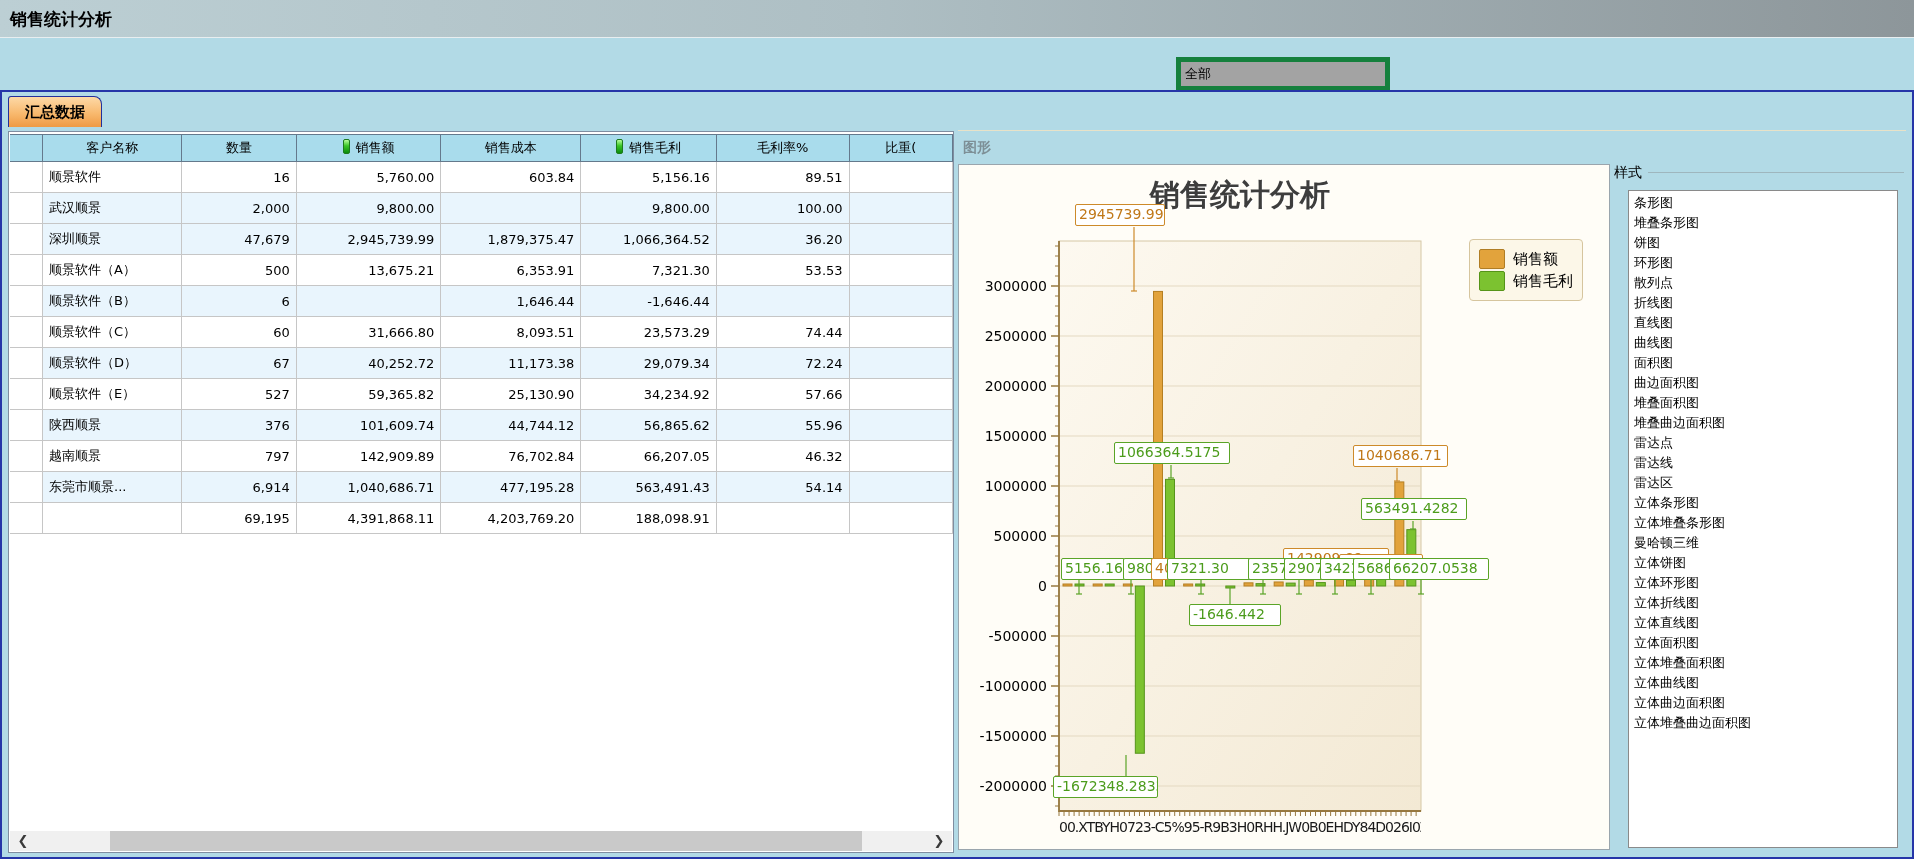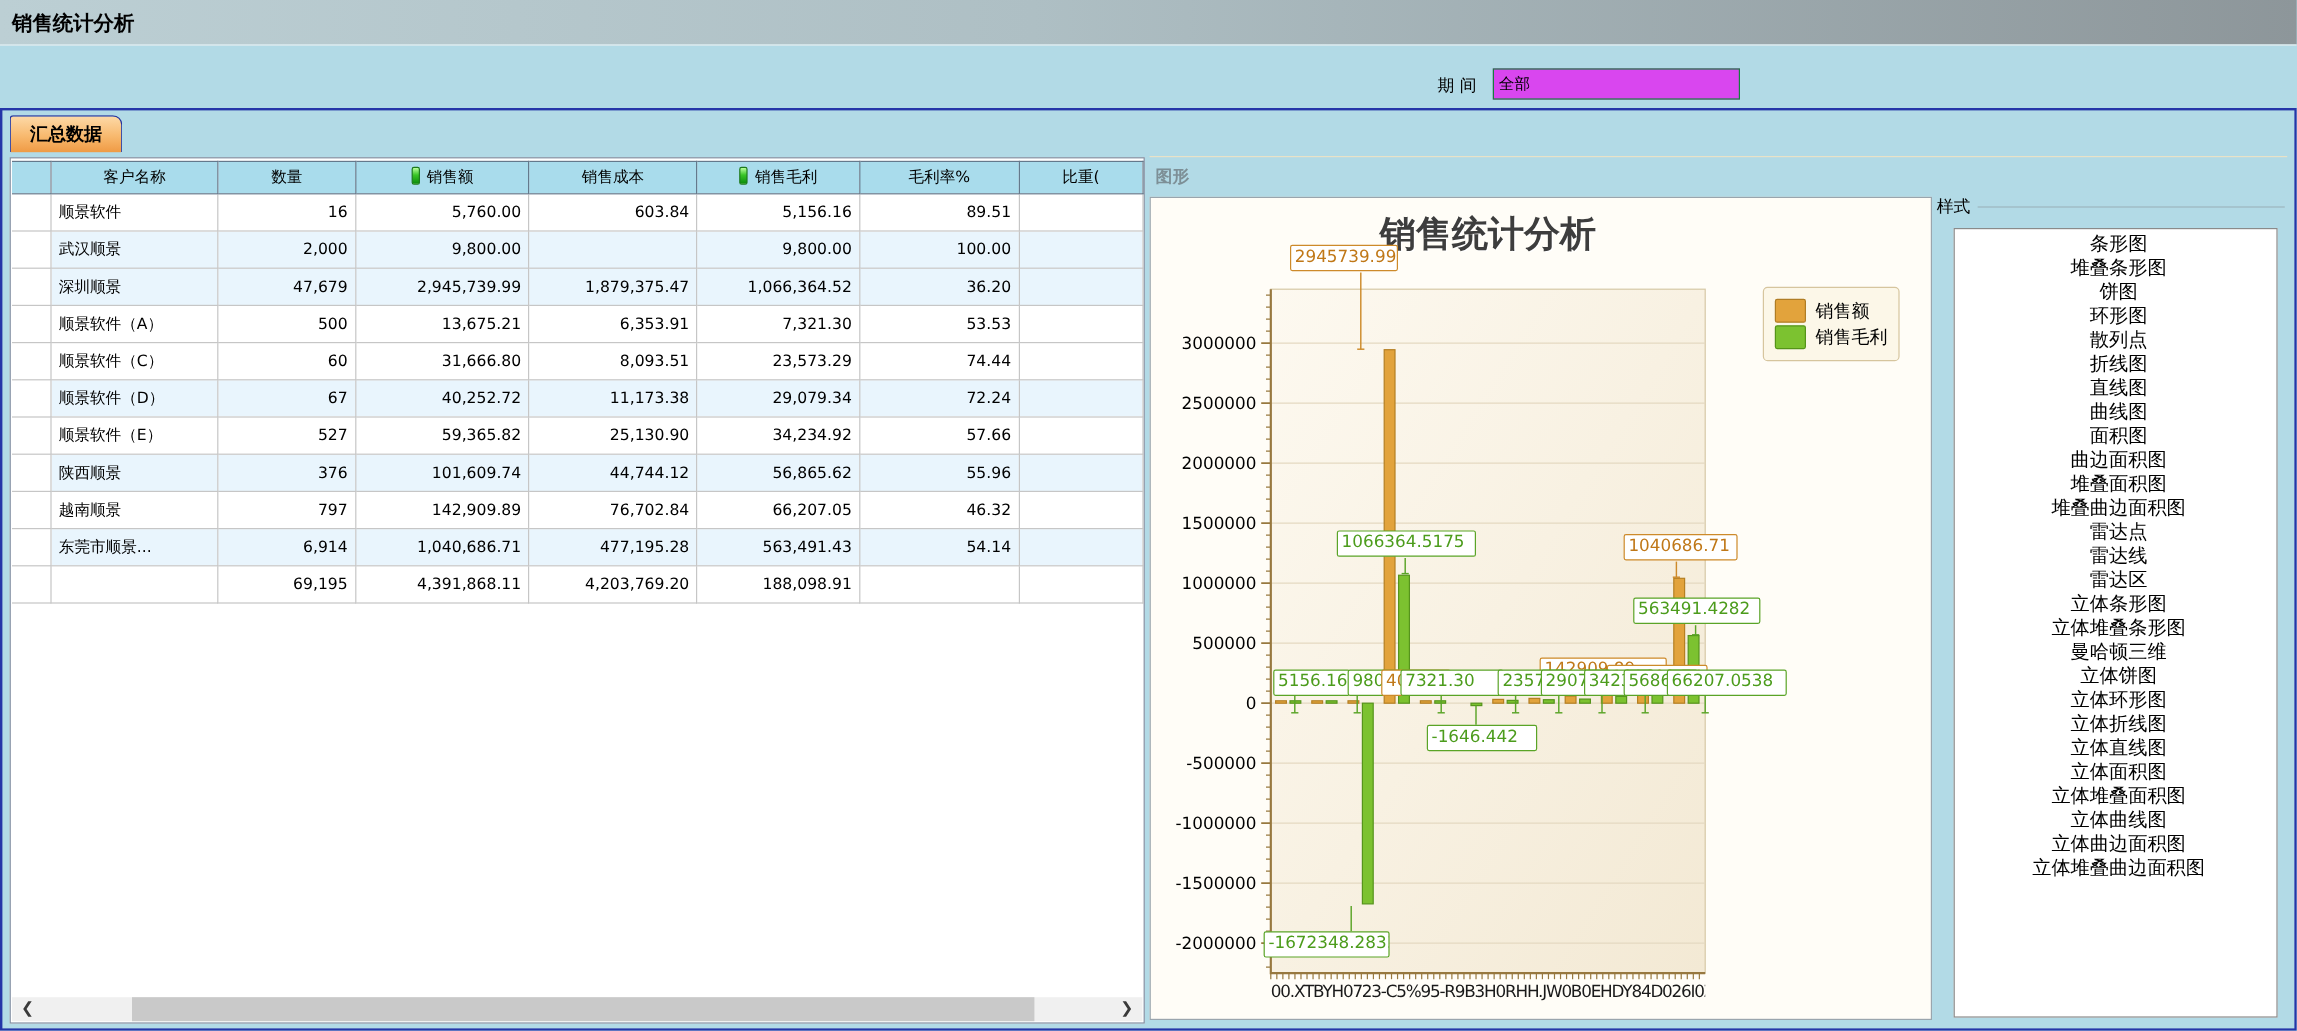--- a/index.html
+++ b/index.html
@@ -5,22 +5,22 @@
   html,body{margin:0;padding:0;}
   body{width:1914px;height:859px;position:relative;overflow:hidden;
        background:#b2dae6;font-family:"DejaVu Sans","Liberation Sans",sans-serif;color:#000;}
   
   .titlebar{position:absolute;left:0;top:0;width:1914px;height:37px;
     background:linear-gradient(90deg,#bccfd4 0%,#aebfc4 45%,#8d969a 100%);
     border-bottom:1px solid #e8eef0;}
   .titlebar .t{position:absolute;left:10px;top:8px;font-size:17px;font-weight:bold;}
   
   .filter-label{position:absolute;left:1198px;top:63px;font-size:14px;}
-  .period-input{position:absolute;left:1244px;top:57px;width:196px;height:24px;
-    background:#d946ef;border:1px solid #15803d;font-size:13px;padding:0 4px;
+  .period-input{position:absolute;left:1176px;top:57px;width:196px;height:24px;
+    background:#a3a3a3;border:5px solid #15803d;font-size:13px;padding:0 4px;
     font-family:inherit;color:#000;}
   
   .main-frame{position:absolute;left:0;top:90px;width:1910px;height:765px;
     border:2px solid #2535a8;pointer-events:none;}
   
   .tab{position:absolute;left:8px;top:96px;width:94px;height:31px;box-sizing:border-box;
     background:linear-gradient(180deg,#fdd9a7 0%,#f8b96e 55%,#ef9a44 100%);
     border:1px solid #22309c;border-bottom:none;border-radius:3px 8px 0 0;
     font-size:15px;font-weight:bold;text-align:center;line-height:30px;cursor:default;}
   
@@ -65,21 +65,21 @@
     border:1px solid;border-radius:2px;font-size:14px;line-height:19px;padding:0 3px;
     white-space:nowrap;overflow:hidden;}
   .anno.green{color:#4c9c1c;border-color:#5aa427;}
   .anno.orange{color:#c07818;border-color:#cd8a2a;}
   
   .styles-label{position:absolute;left:1614px;top:164px;font-size:14px;}
   .styles-line{position:absolute;left:1648px;top:172px;width:256px;height:1px;background:#9eb6be;}
   .styles-box{position:absolute;left:1628px;top:190px;width:270px;height:658px;background:#fff;
     border:1px solid #8a8a8a;box-sizing:border-box;overflow:hidden;}
   .styles-box ul{list-style:none;margin:2px 0 0 0;padding:0;}
-  .styles-box li{font-size:16px;line-height:20px;padding-left:5px;cursor:default;text-align:center;}
+  .styles-box li{font-size:13px;line-height:20px;padding-left:5px;cursor:default;}
 </style>
 </head>
 <body>
 
 <div class="titlebar">
   <span class="t">销售统计分析</span>
 </div>
 
 <span class="filter-label">期  间</span>
 <input class="period-input" type="text" value="全部" style="">
@@ -134,20 +134,30 @@
           <td class="r"></td>
         </tr>
         <tr>
           <td class="ind"></td>
           <td class="l">顺景软件（A）</td>
           <td class="r">500</td>
           <td class="r">13,675.21</td>
           <td class="r">6,353.91</td>
           <td class="r">7,321.30</td>
           <td class="r">53.53</td>
+          <td class="r"></td>
+        </tr>
+        <tr class="alt">
+          <td class="ind"></td>
+          <td class="l">顺景软件（B）</td>
+          <td class="r">6</td>
+          <td class="r"></td>
+          <td class="r">1,646.44</td>
+          <td class="r">-1,646.44</td>
+          <td class="r"></td>
           <td class="r"></td>
         </tr>
         <tr>
           <td class="ind"></td>
           <td class="l">顺景软件（C）</td>
           <td class="r">60</td>
           <td class="r">31,666.80</td>
           <td class="r">8,093.51</td>
           <td class="r">23,573.29</td>
           <td class="r">74.44</td>

